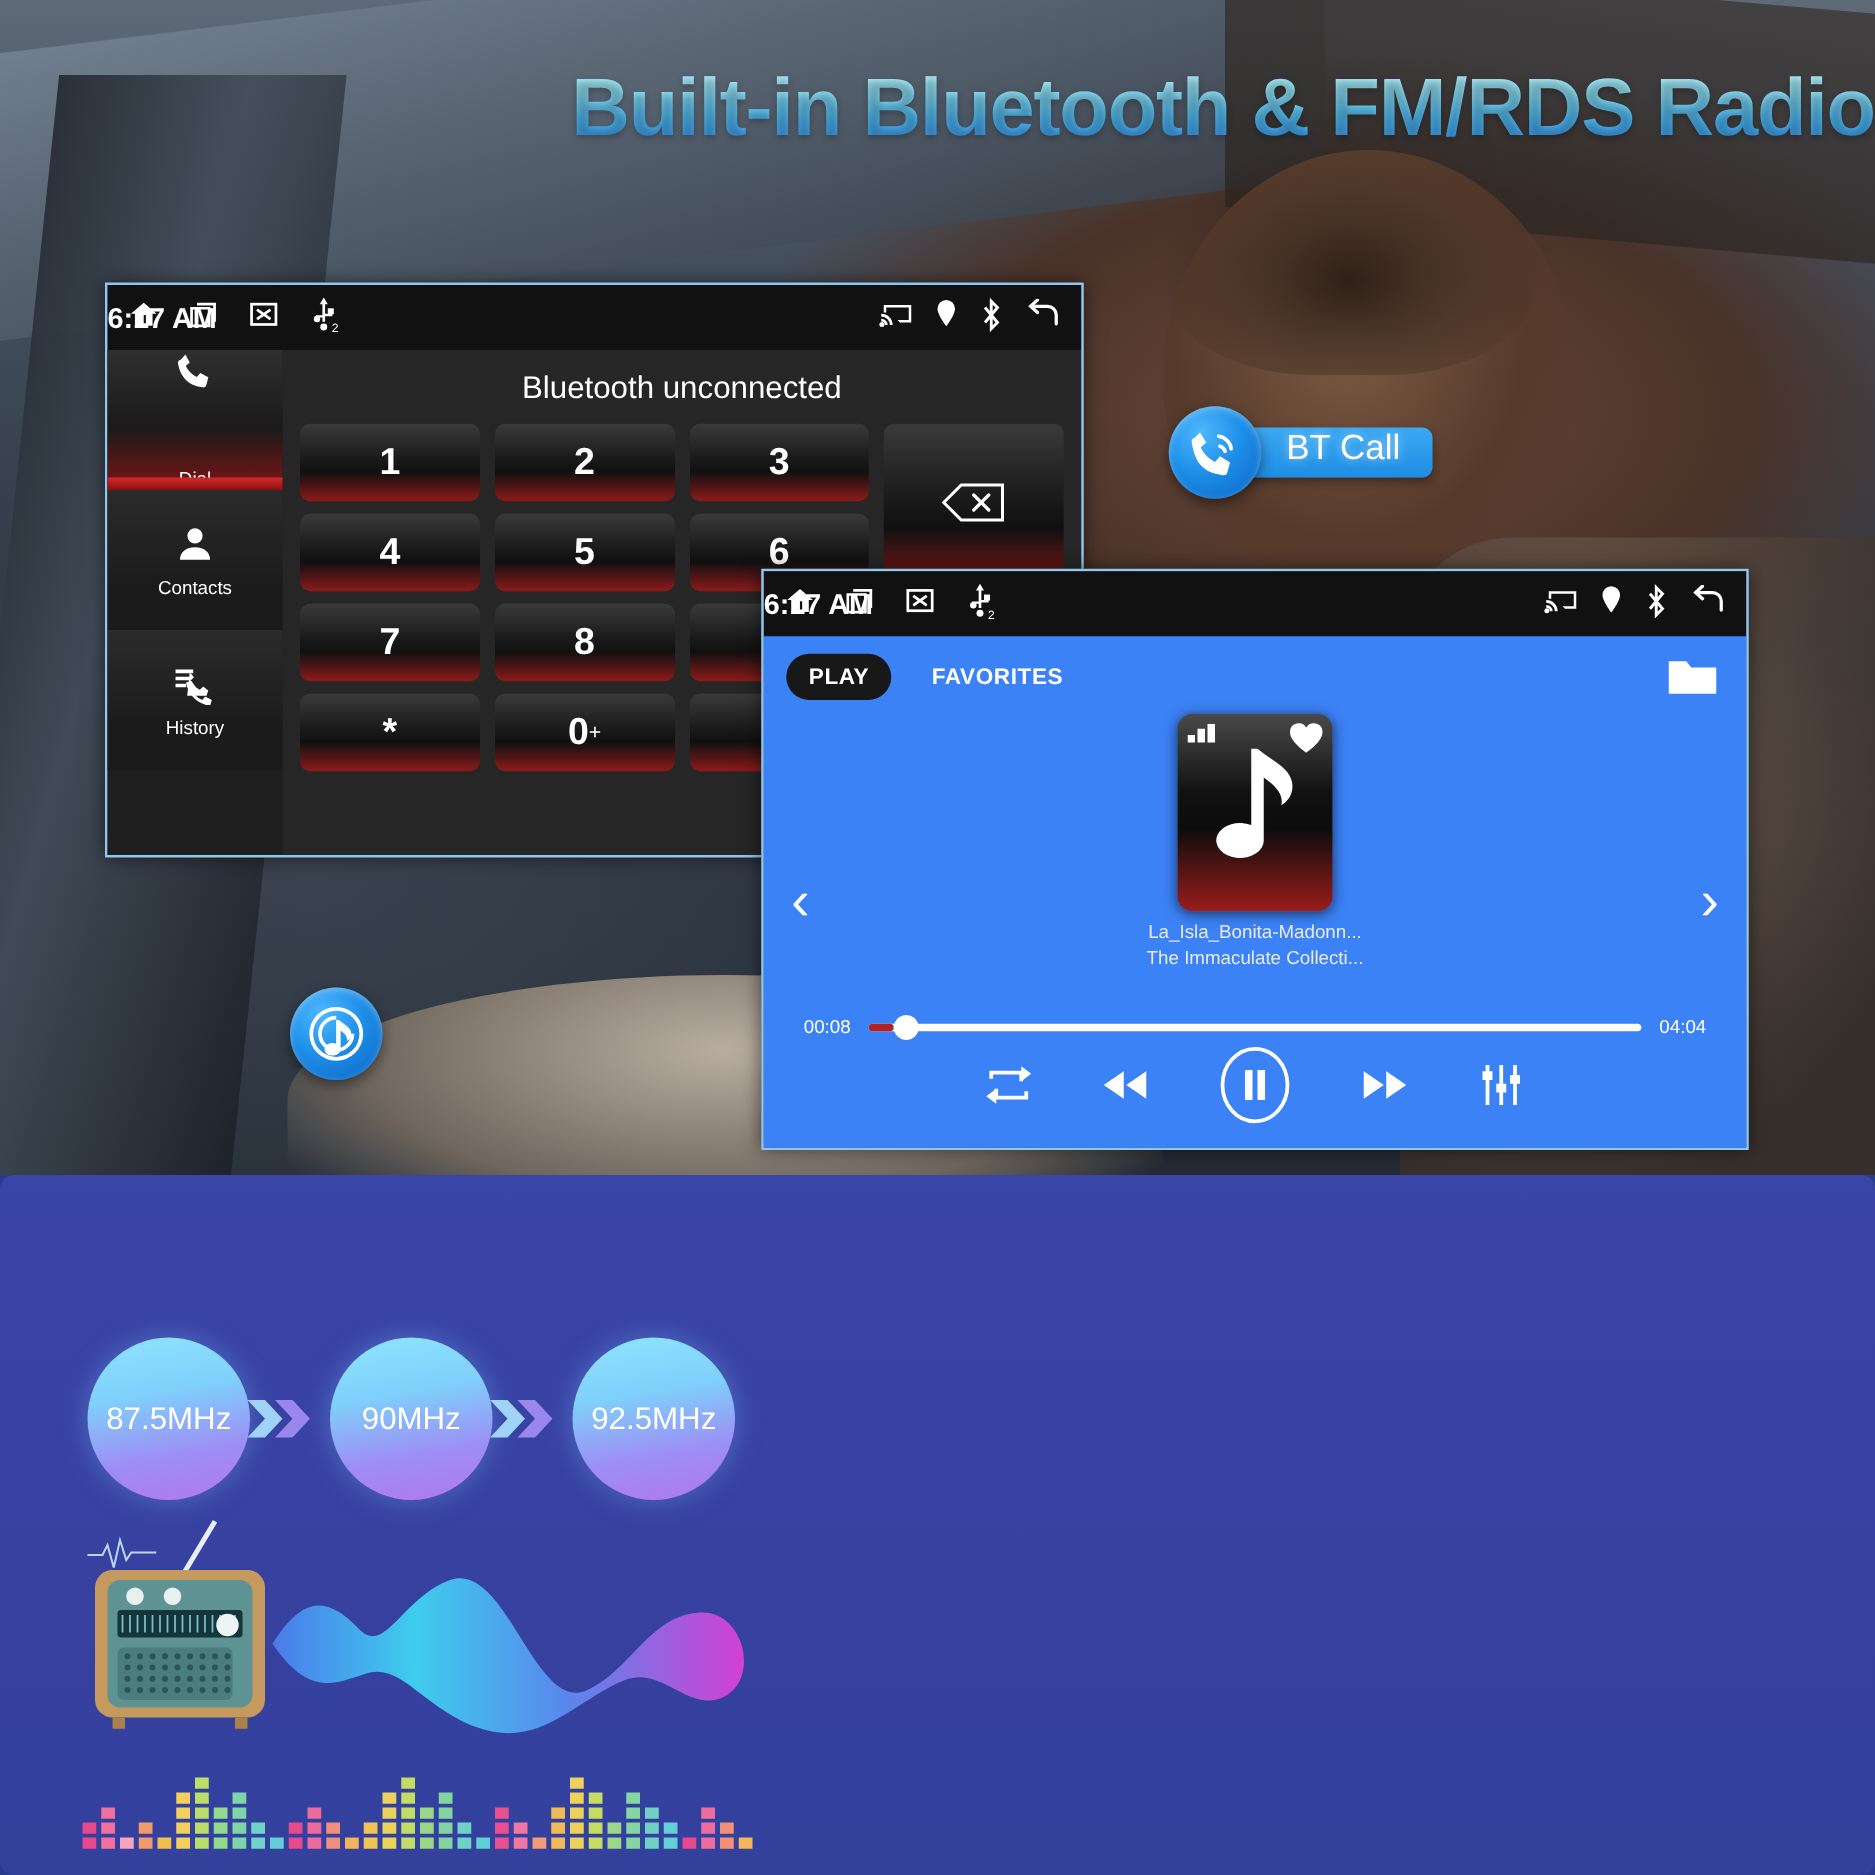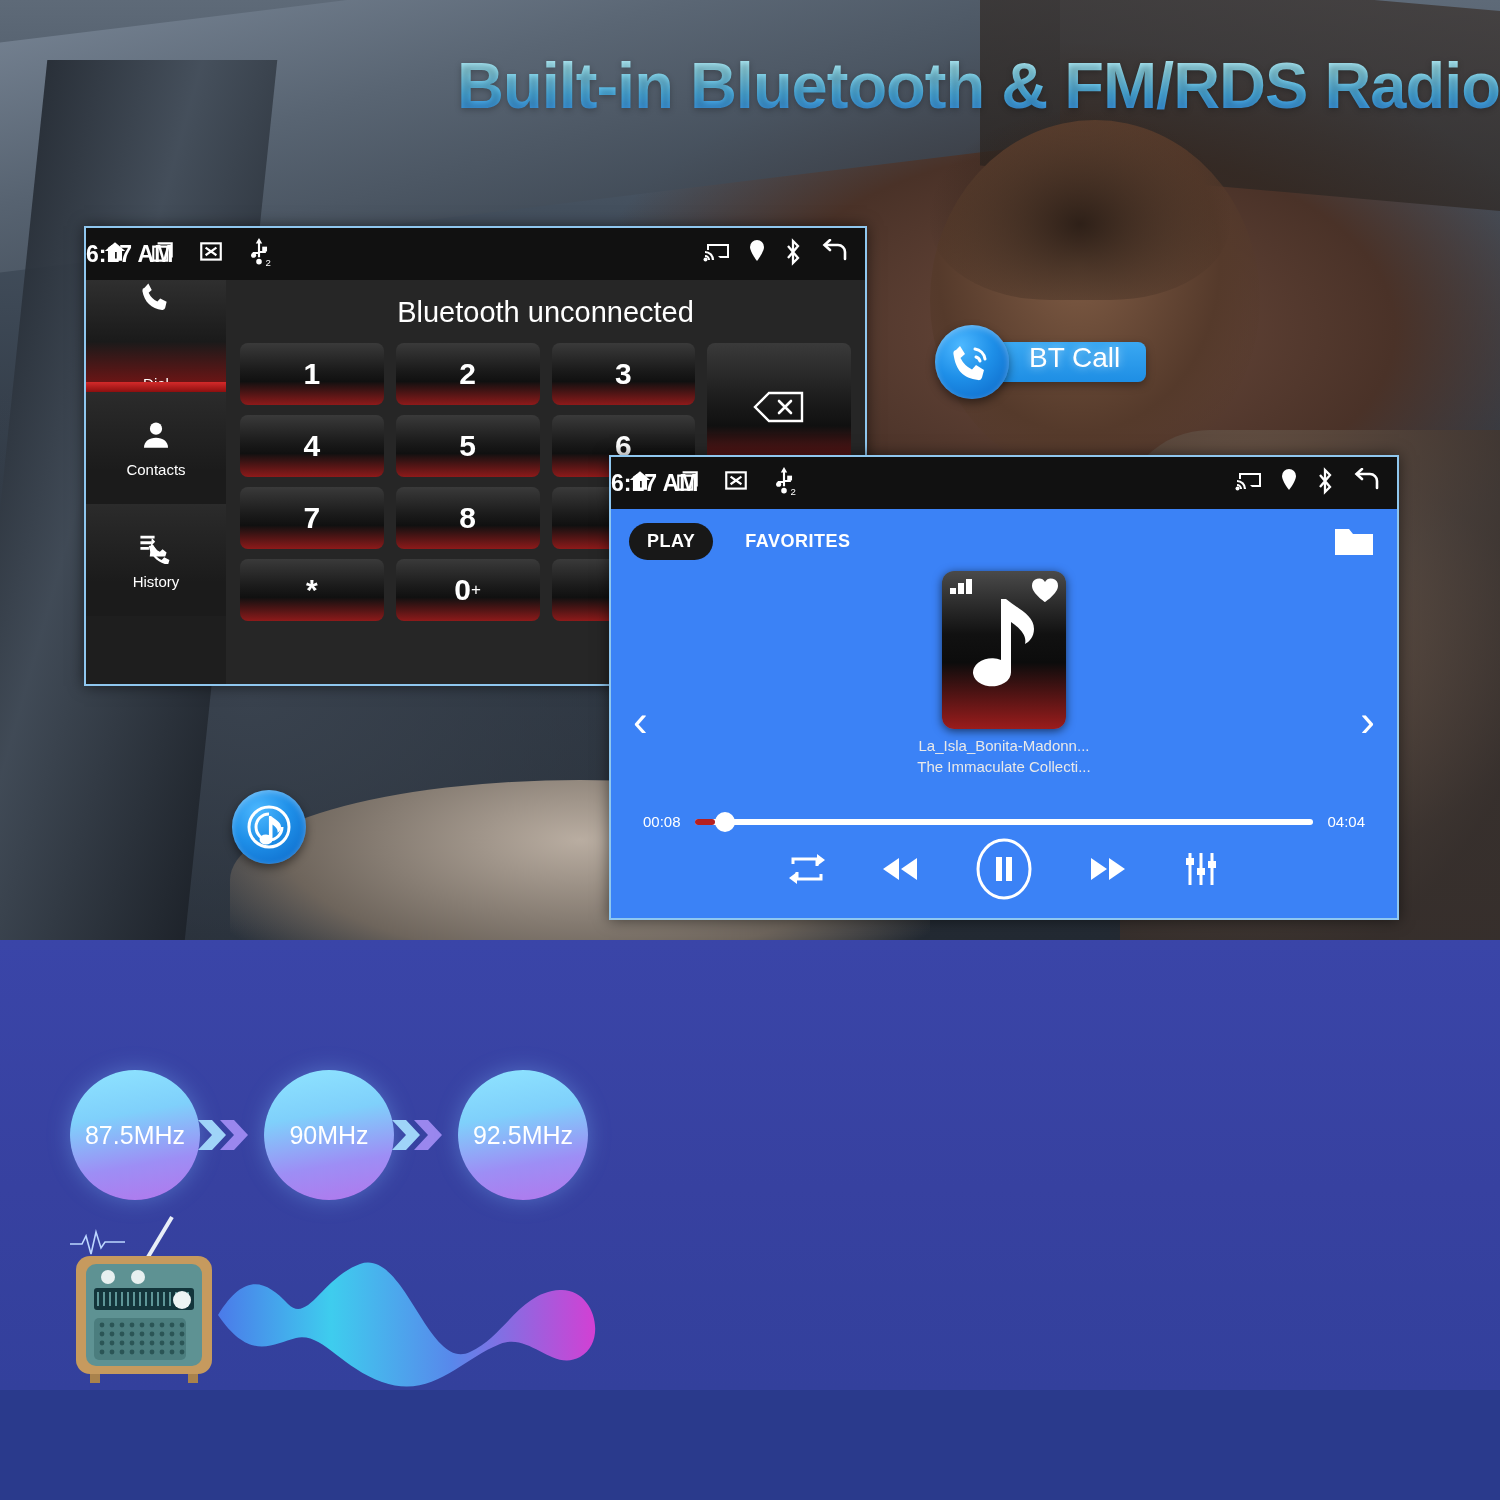--- a/index.html
+++ b/index.html
@@ -96,21 +96,21 @@
     align-items: center; justify-content: center; gap: 6px;
     color: #fff; font-size: 15px; position: relative;
     background: linear-gradient(180deg,#2b2b2b 0%, #1b1b1b 70%);
   }
   .side-item.active { background: linear-gradient(180deg,#2f2f2f 0%,#1a1a1a 55%, #7d1414 100%); justify-content: space-between; }
   .side-item.active::after {
     content:""; position:absolute; left:0; right:0; bottom:0; height:10px;
     background: linear-gradient(180deg,#d42a2a,#8c0f0f);
   }
   #bt-main { flex: 1; padding: 10px 14px 0; }
-  #bt-title { color: #fff; font-size: 29px; text-align: center; margin: 6px 0 14px; }
+  #bt-title { color: #fff; font-size: 25px; text-align: center; margin: 6px 0 14px; }
   #keypad { display: grid; grid-template-columns: repeat(4, 1fr); gap: 10px 12px; }
   .key {
     height: 62px; border-radius: 8px; position: relative; overflow:hidden;
     background: linear-gradient(180deg,#3a3a3a 0%, #1a1a1a 45%, #101010 62%, #8e1a1a 100%);
     display: flex; align-items: center; justify-content: center;
     color: #fff; font-size: 30px; font-weight: bold;
   }
   .key .sup { font-size: 17px; vertical-align: super; font-weight: normal; }
   .key-back { grid-row: span 2; height: 134px; }
 
@@ -155,23 +155,24 @@
     background: linear-gradient(180deg, #3aa8f2 0%, #1e8ee4 100%);
     color:#fff; font-size: 28px; font-weight: 400;
     text-shadow: 0 0 8px rgba(255,255,255,.55);
     box-shadow: 0 3px 8px rgba(0,0,0,.35);
   }
   #bt-call-badge { left: 935px; top: 325px; }
   #bt-music-badge { left: 232px; top: 790px; }
 
   
   #bottom-section {
-    position: absolute; left: 0; top: 940px; width: 1500px; height: 450px;
+    position: absolute; left: 0; top: 940px; width: 1500px; height: 560px;
     background: linear-gradient(180deg,#3a45a8 0%, #3741a0 55%, #33409c 100%);
     overflow: hidden;
+    border-radius: 11px;
   }
   
   #freq-row { position: absolute; left: 70px; top: 130px; display: flex; align-items: center; }
   .freq-circle {
     width: 130px; height: 130px; border-radius: 50%;
     background: linear-gradient(170deg, #8fe4ff 0%, #7fd0fb 35%, #9d8ef5 70%, #b277ec 100%);
     display:flex; align-items:center; justify-content:center;
     color:#fff; font-size: 25px; font-weight: 500;
     box-shadow: 0 0 22px rgba(130,190,255,.35);
   }

